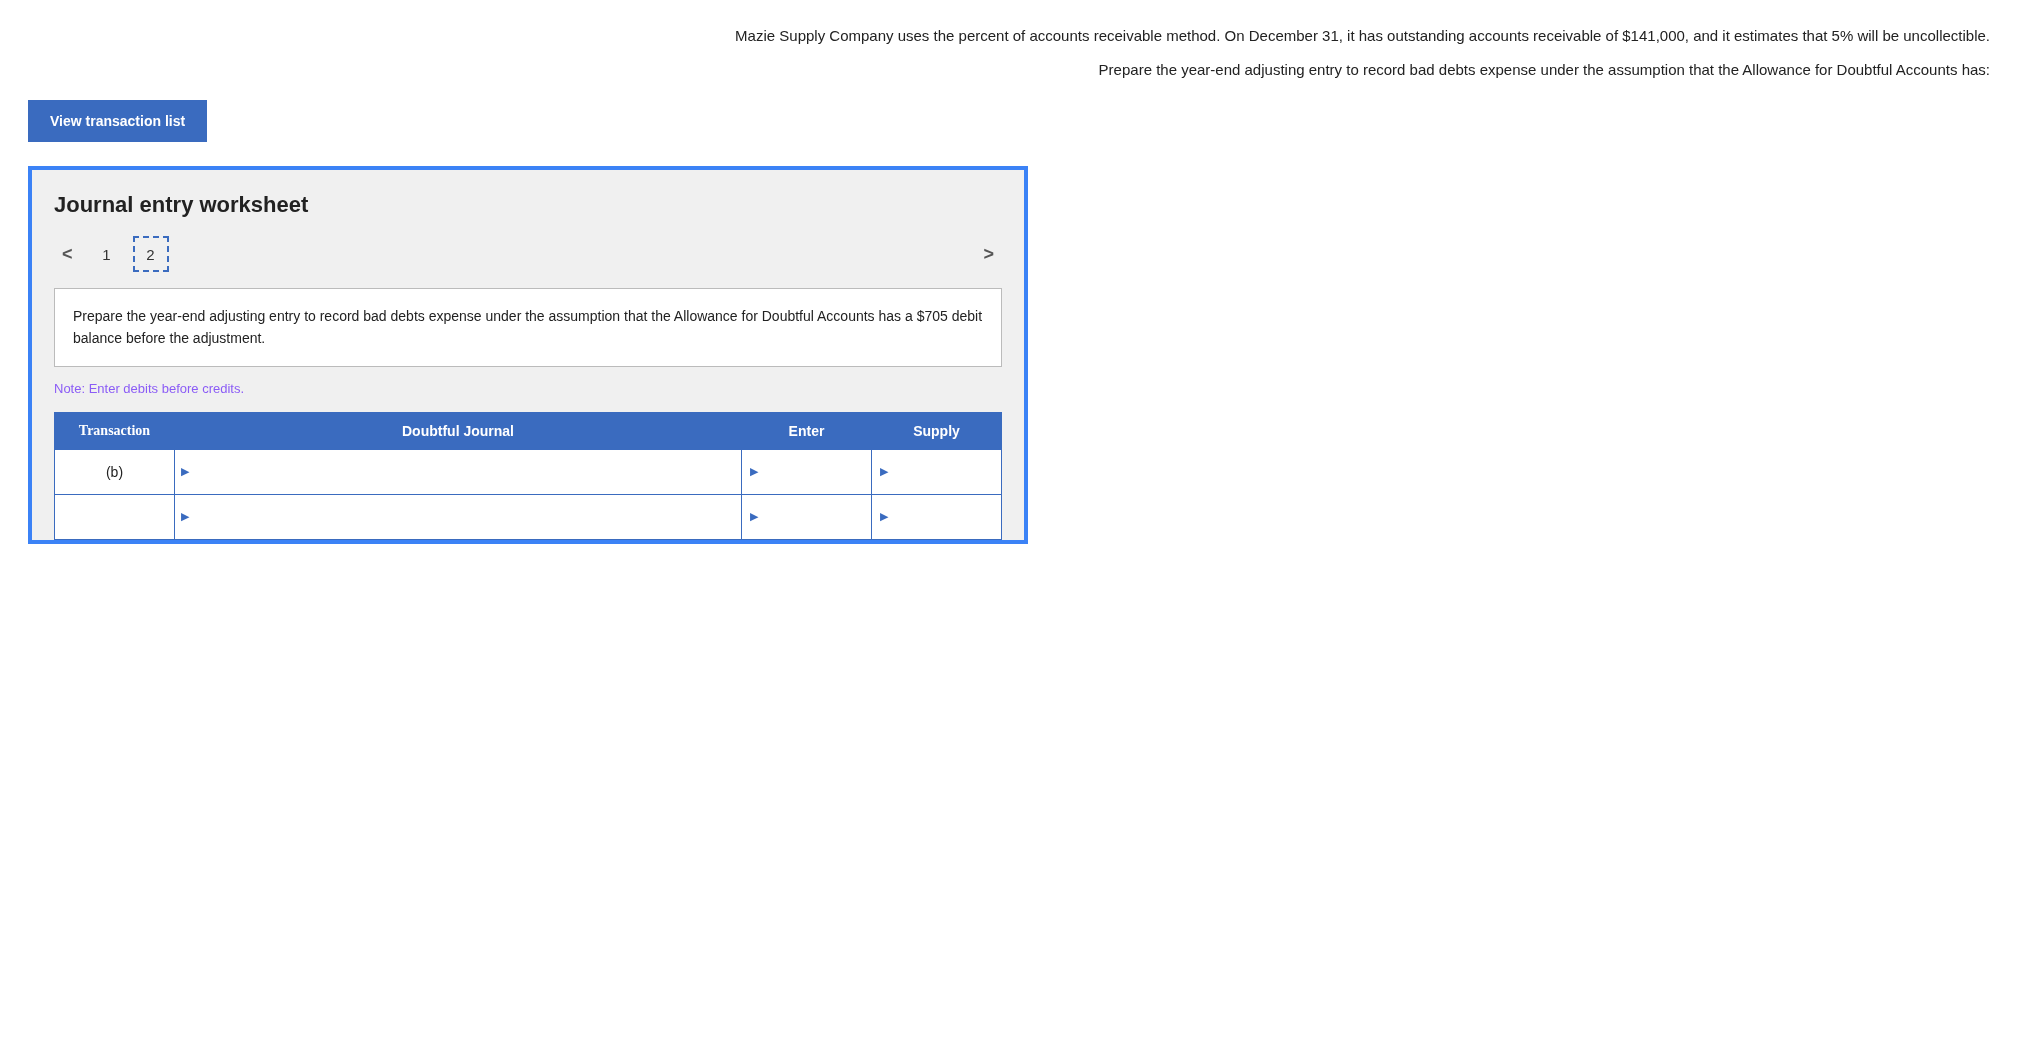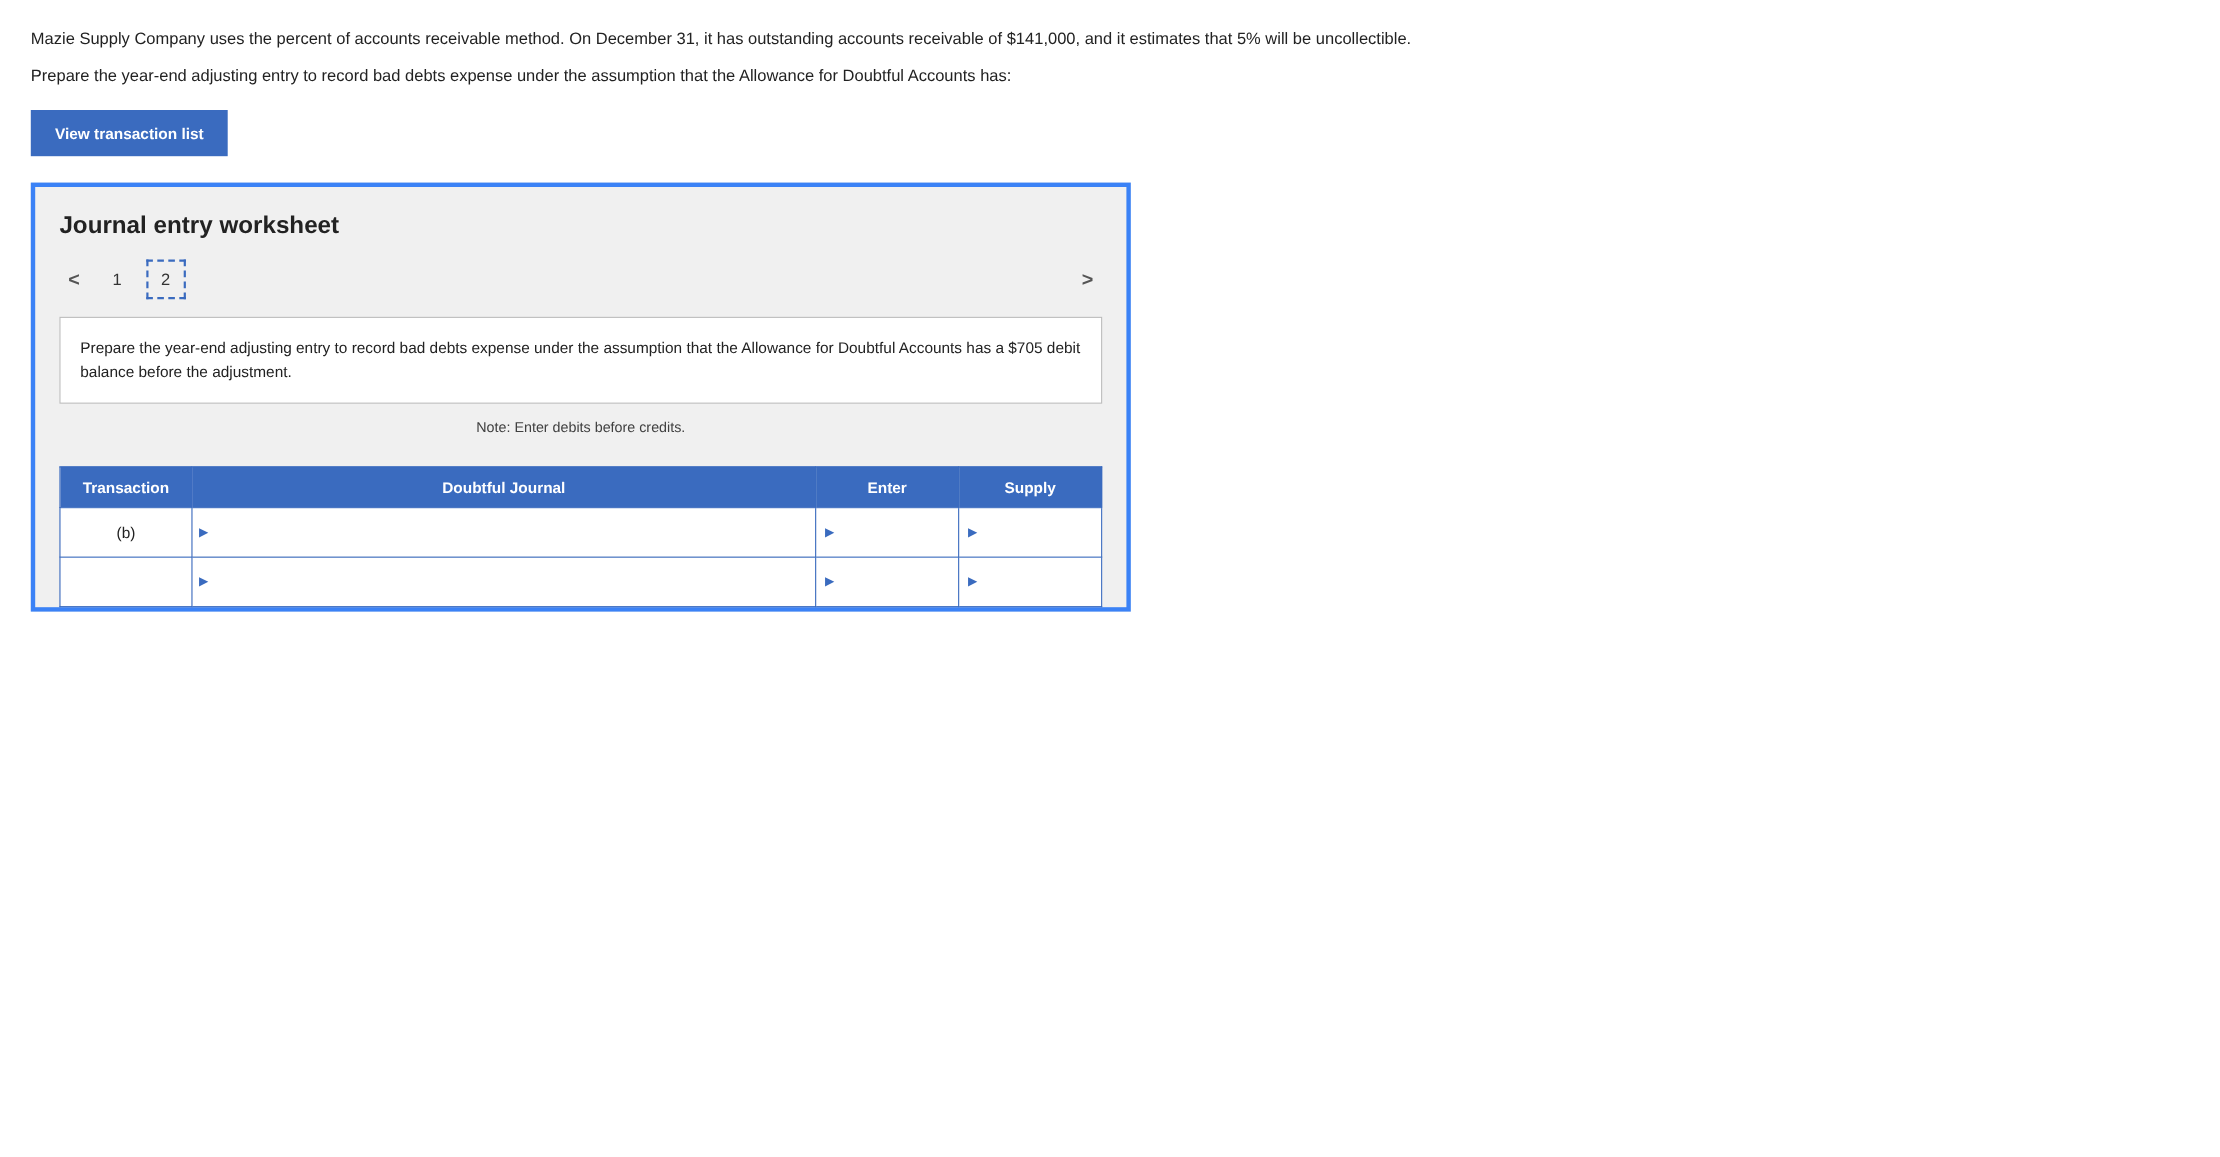--- a/index.html
+++ b/index.html
@@ -18,20 +18,21 @@
     }
 
     .problem-text {
       margin-bottom: 18px;
       line-height: 1.6;
       font-size: 15px;
     }
 
     .problem-text p {
       margin-bottom: 10px;
+      text-align: right;
     }
 
     .view-transaction-btn {
       background-color: #3a6bbf;
       color: #fff;
       border: none;
       padding: 13px 22px;
       font-size: 14px;
       font-weight: bold;
       cursor: pointer;
@@ -98,43 +99,43 @@
       background: #fff;
       border: 1px solid #bbb;
       padding: 16px 18px;
       margin-bottom: 14px;
       font-size: 14px;
       line-height: 1.6;
       color: #222;
     }
 
     .note-text {
-      color: #404040;
+      color: #8b5cf6;
       font-size: 13px;
-      margin-bottom: 28px;
-      text-align: center;
+      margin-bottom: 16px;
     }
 
     .journal-table {
       width: 100%;
       border-collapse: collapse;
       font-size: 14px;
     }
 
     .journal-table thead tr th {
       background-color: #3a6bbf;
       color: #fff;
       text-align: center;
       padding: 10px 8px;
       border: 1px solid #3a6bbf;
       font-weight: bold;
     }
 
     .journal-table thead tr th.th-transaction {
       width: 120px;
+      font-family: Liberation Serif, serif;
     }
 
     .journal-table thead tr th.th-general {
       width: auto;
     }
 
     .journal-table thead tr th.th-debit {
       width: 130px;
     }
 

